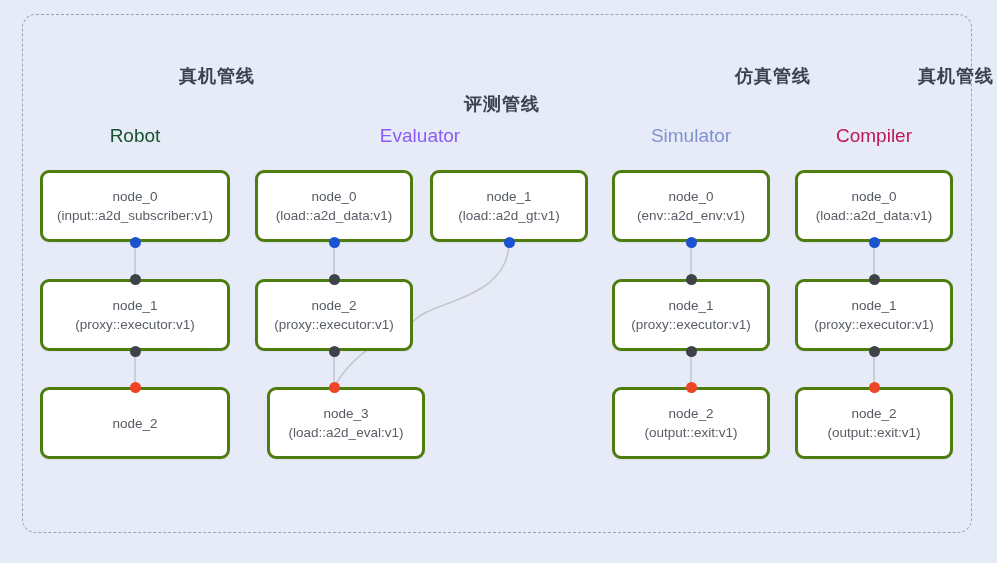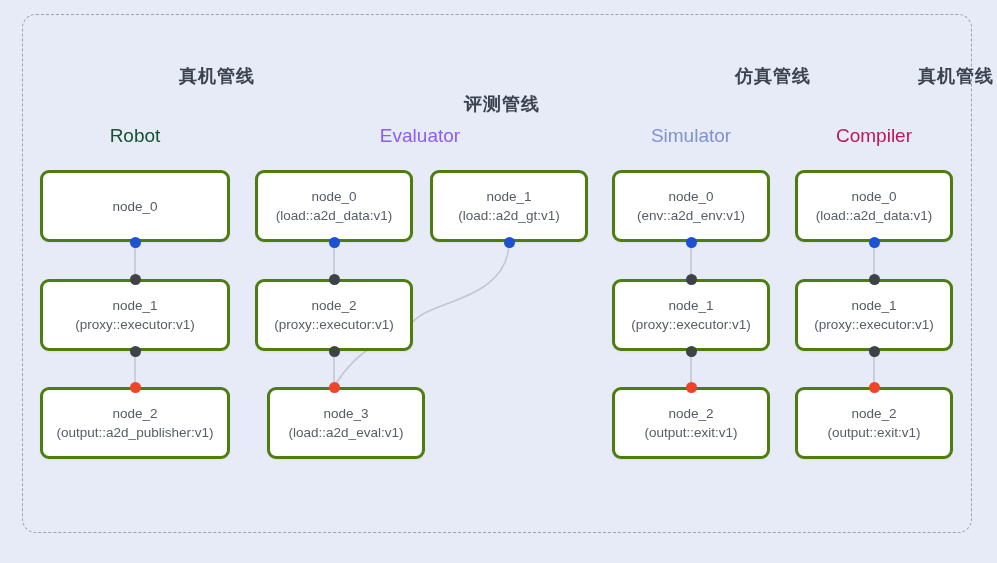--- a/index.html
+++ b/index.html
@@ -120,28 +120,28 @@
       <div class="col-title" style="left: 300px; top: 64px; width: 240px; margin-top: 28px;">评测管线</div>
       <div class="col-sub" style="left: 300px; top: 125px; width: 240px; color: #8b5cf6;">Evaluator</div>
       <div class="col-title" style="left: 571px; top: 64px; width: 240px;">仿真管线</div>
       <div class="col-sub" style="left: 571px; top: 125px; width: 240px; color: rgb(126, 146, 207);">Simulator</div>
       <div class="col-title" style="left: 754px; top: 64px; width: 240px;">真机管线</div>
       <div class="col-sub" style="left: 754px; top: 125px; width: 240px; color: #be185d;">Compiler</div>
     </div>
   <div id="nodes">
       <div class="node" style="left: 40px; top: 170px; width: 190px; height: 72px;">
         <div class="n-name">node_0</div>
+        <div class="n-type">(input::a2d_subscriber:v1)</div>
       </div>
       <div class="node" style="left: 40px; top: 279px; width: 190px; height: 72px;">
         <div class="n-name">node_1</div>
         <div class="n-type">(proxy::executor:v1)</div>
       </div>
       <div class="node" style="left: 40px; top: 387px; width: 190px; height: 72px;">
         <div class="n-name">node_2</div>
-        <div class="n-type">(output::a2d_publisher:v1)</div>
       </div>
       <div class="node" style="left: 255px; top: 170px; width: 158px; height: 72px;">
         <div class="n-name">node_0</div>
         <div class="n-type">(load::a2d_data:v1)</div>
       </div>
       <div class="node" style="left: 430px; top: 170px; width: 158px; height: 72px;">
         <div class="n-name">node_1</div>
         <div class="n-type">(load::a2d_gt:v1)</div>
       </div>
       <div class="node" style="left: 255px; top: 279px; width: 158px; height: 72px;">

